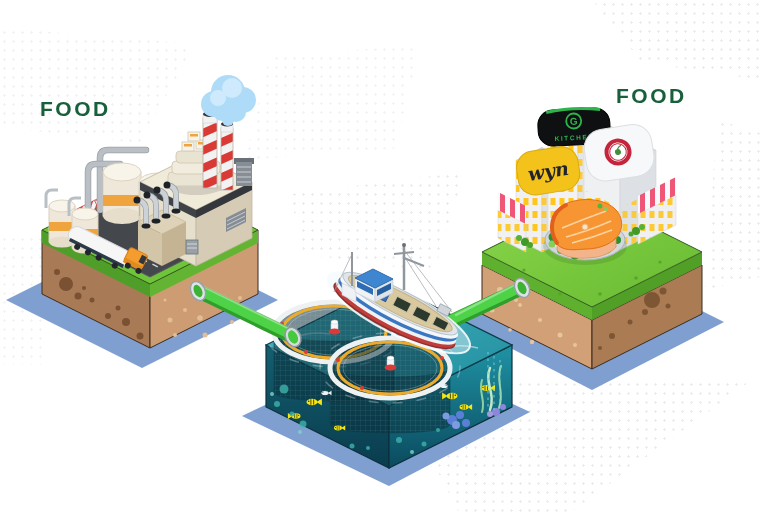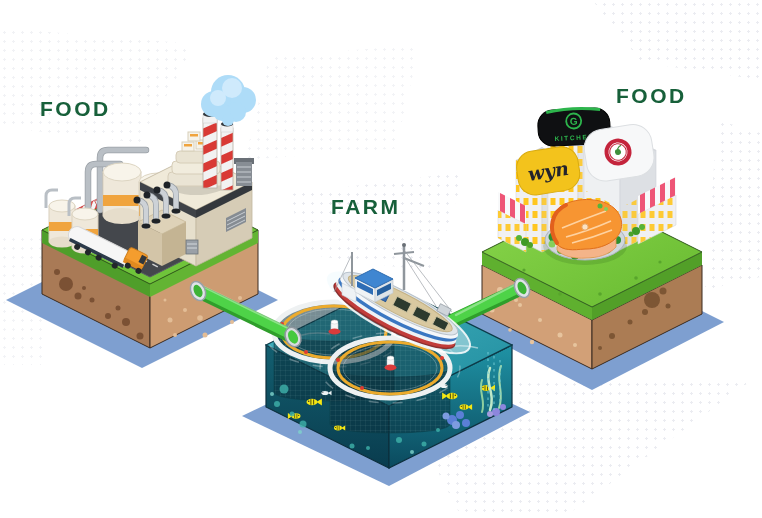--- a/index.html
+++ b/index.html
@@ -515,15 +515,14 @@
           <line x1="404" y1="256" x2="436" y2="306"></line>
           <line x1="352" y1="254" x2="334" y2="292"></line>
         </g>
         <circle cx="404" cy="245" r="2" fill="#6a7076" stroke="none"></circle>
       </g>
       <rect x="438" y="306" width="12" height="8" fill="#cfd5da" stroke="#9aa2aa" stroke-width=".8" transform="rotate(27 444 310)"></rect>
     </g>
   </svg>
 
   <div class="stage-label" style="left:40px;top:97px;">FOOD</div>
-  <div class="stage-label" style="left:331px;top:195px;">FARM</div>
   <div class="stage-label" style="left:608px;top:84px;margin-left:8px;">FOOD</div>
 </div>
 
 </body></html>

